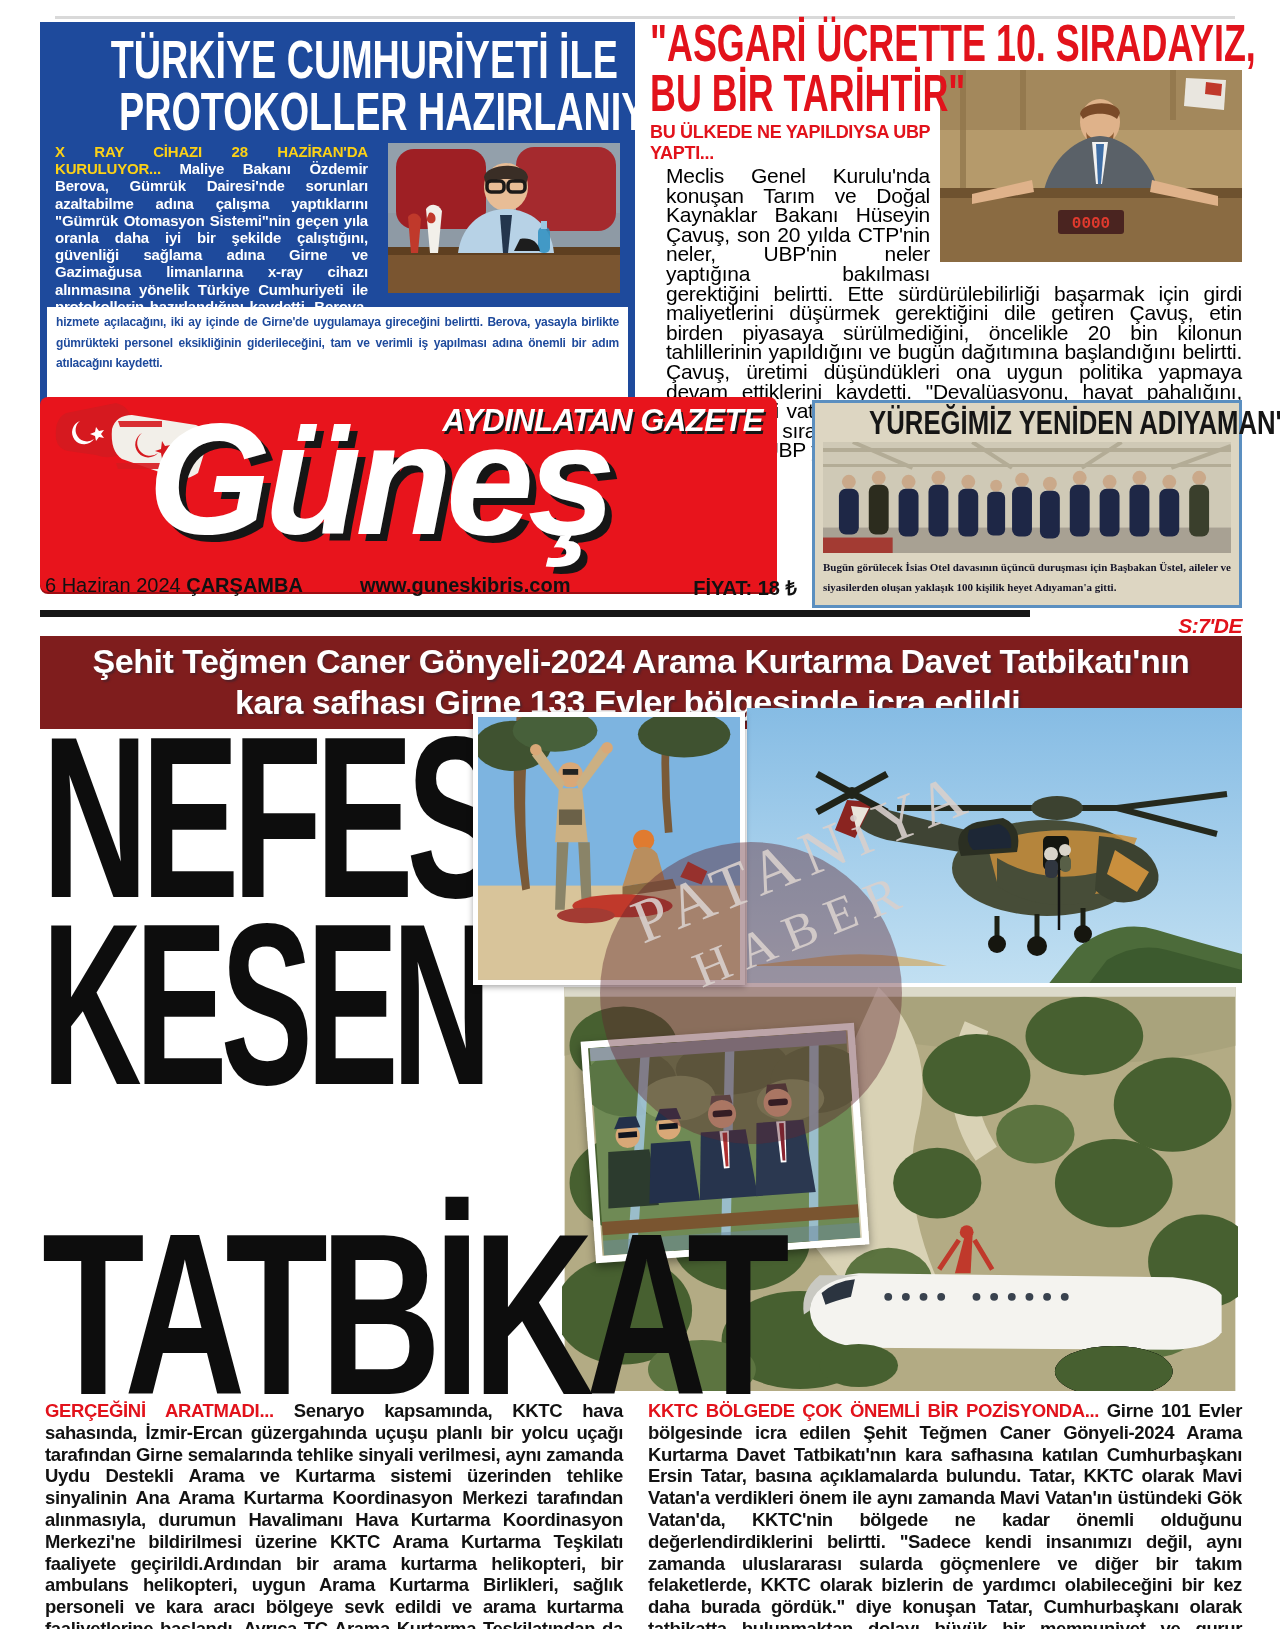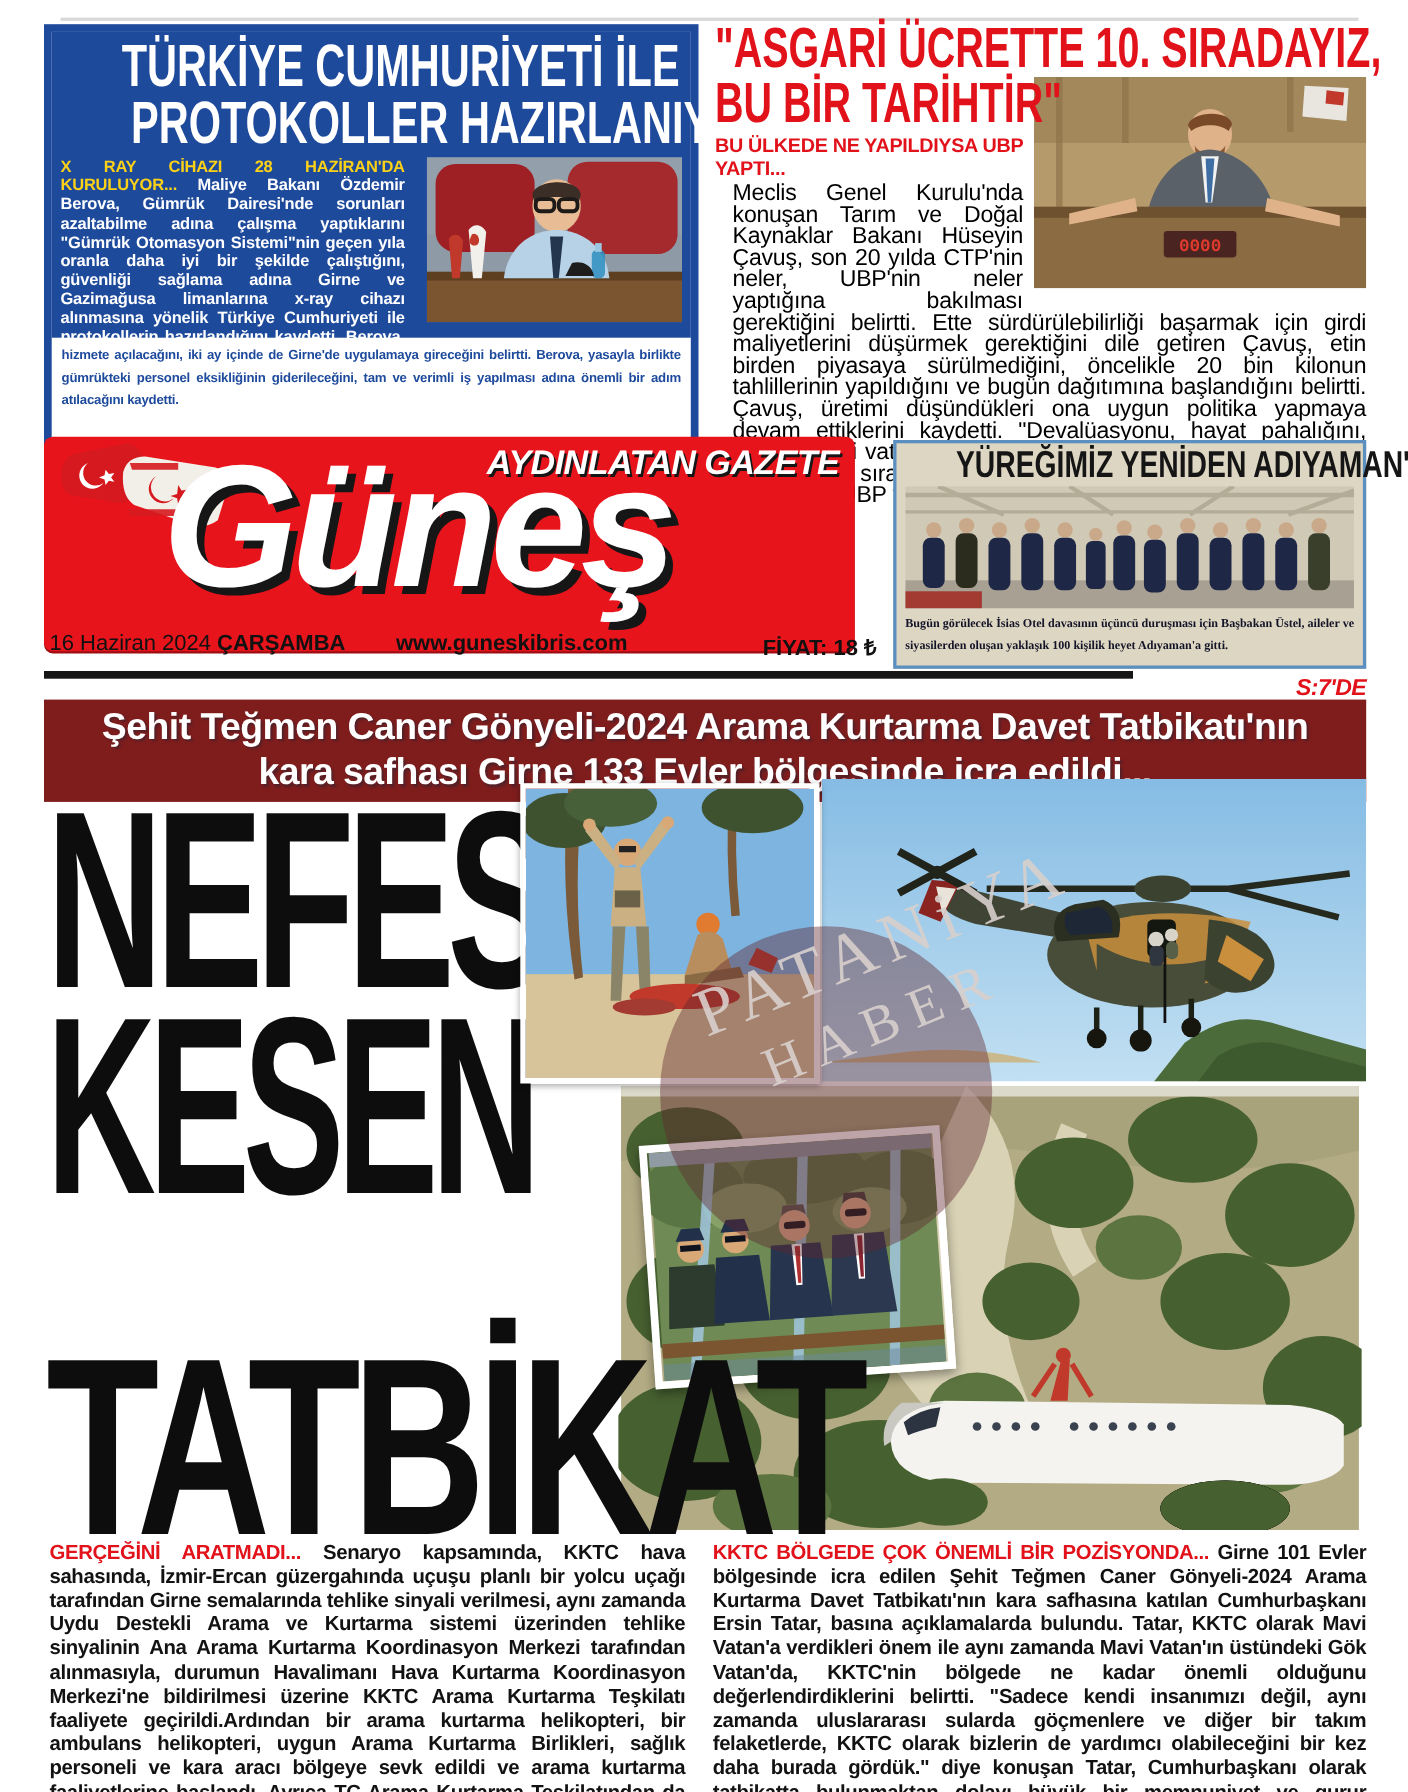--- a/index.html
+++ b/index.html
@@ -166,21 +166,21 @@
       <path d="M50 28l3 4 5-1-3 4 3 4-5-1-3 4-1-5-5-2 5-2z" fill="#fff"></path>
       <path d="M66 30 Q70 16 86 16 L150 26 Q166 32 160 48 L152 74 Q138 84 122 76 L76 60 Q64 52 66 30" fill="#f2efe9"></path>
       <path d="M96 34a13 13 0 1 0 16 20 11 11 0 1 1-16-20z" fill="#d6191f"></path>
       <path d="M116 42l3 5 6-1-4 5 4 5-6-1-3 5-1-6-6-2 6-2z" fill="#d6191f"></path>
       <path d="M72 22h44v6H74zM70 64h50v6H72z" fill="#d6191f" opacity=".9"></path>
     </svg>
     <div class="mh-tag">AYDINLATAN GAZETE</div>
     <div class="mh-title">Güneş</div>
   </div>
   <div class="dateline">
-    <span class="dl-date"><span>16 Haziran 2024</span> <b>ÇARŞAMBA</b></span>
+    <span class="dl-date"><span>6 Haziran 2024</span> <b>ÇARŞAMBA</b></span>
     <span class="dl-web">www.guneskibris.com</span>
     <span class="dl-price">FİYAT: 18 ₺</span>
   </div>
   <div class="rule"></div>
   <div class="pageref">S:7'DE</div>
 
   <div class="adi">
     <div class="adi-h"><span class="cx">YÜREĞİMİZ YENİDEN ADIYAMAN'DA</span></div>
     <div class="adi-photo">
       <svg viewBox="0 0 410 112" preserveAspectRatio="none">

